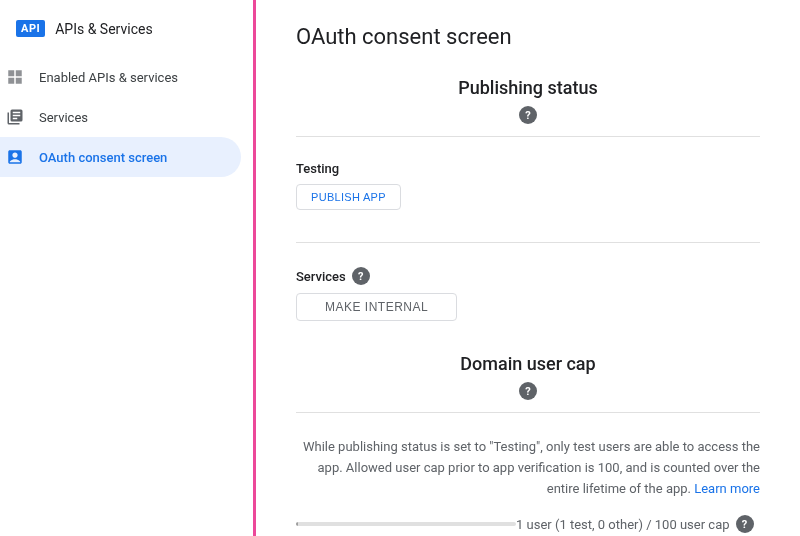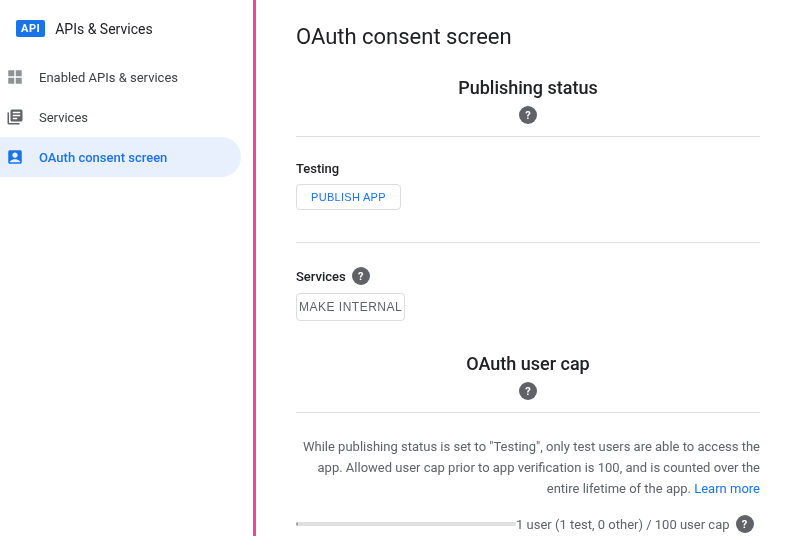--- a/index.html
+++ b/index.html
@@ -142,21 +142,21 @@
       font-weight: 500;
       color: #1a73e8;
       cursor: pointer;
       background: #fff;
       letter-spacing: 0.3px;
       text-transform: uppercase;
     }
     .btn-text {
       border: 1px solid #dadce0;
       border-radius: 4px;
-      padding: 6px 2px;
+      padding: 6px 28px;
       font-size: 12px;
       font-weight: 500;
       color: #5f6368;
       cursor: pointer;
       background: #fff;
       letter-spacing: 0.5px;
       text-transform: uppercase;
     }
 
     
@@ -273,21 +273,21 @@
     <hr class="divider">
     <div class="section-subtitle">
       <span>Services</span>
       <span class="help-icon">?</span>
     </div>
     <button class="btn-text">MAKE INTERNAL</button>
   </div>
 
   <div class="section">
     <div class="section-title">
-      <span>OAuth user cap</span>
+      <span>Domain user cap</span>
       <span class="help-icon">?</span>
     </div>
     <hr class="divider">
     <p class="description-text">
       <span>While publishing status is set to "Testing", only test users are able to access the app. Allowed user cap prior to app verification is 100, and is counted over the entire lifetime of the app.</span>
       <a class="learn-more-link">Learn more</a>
     </p>
     <div class="progress-section">
       <div class="progress-bar-container">
         <div class="progress-bar-fill"></div>

